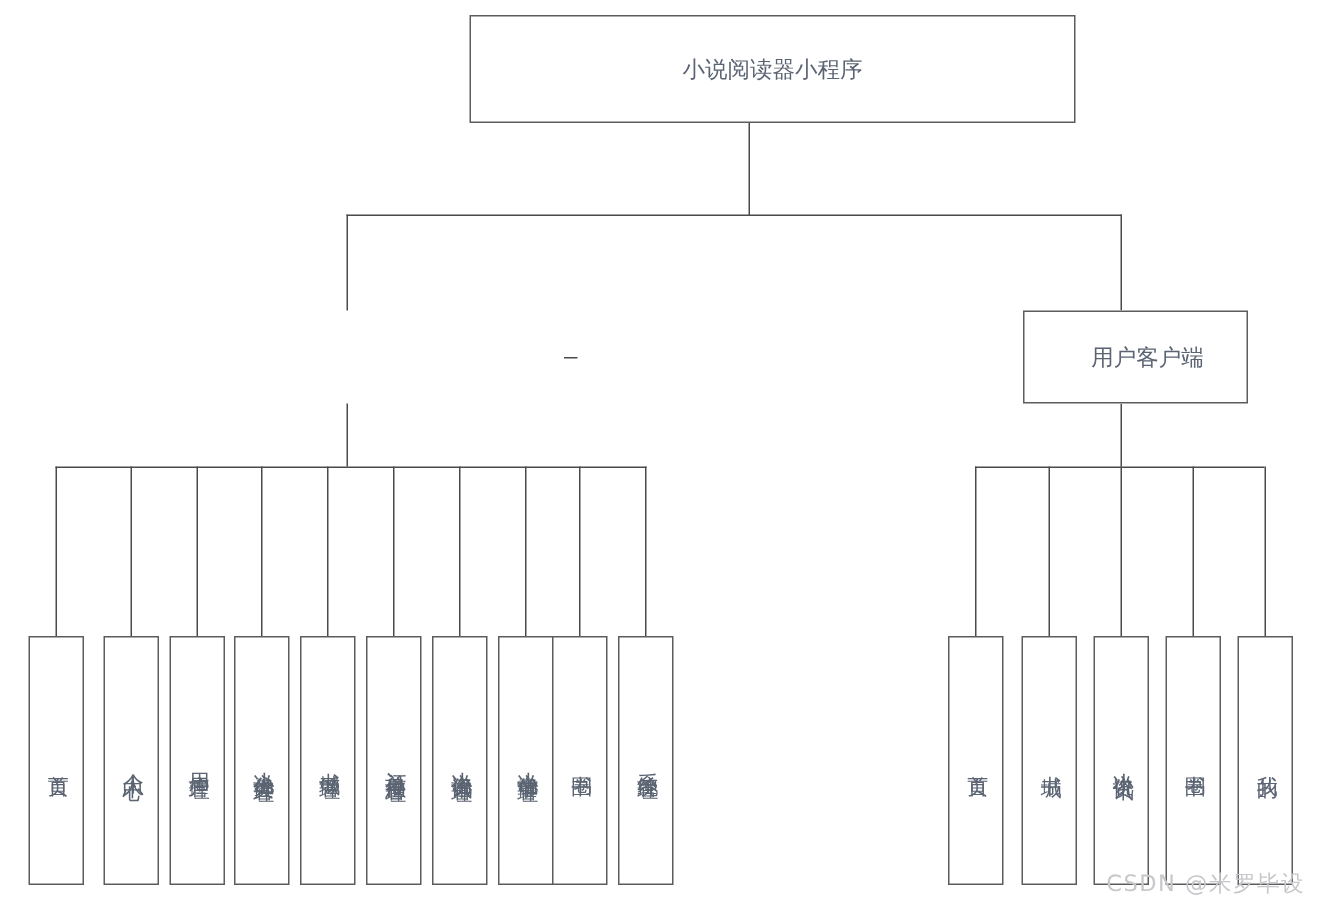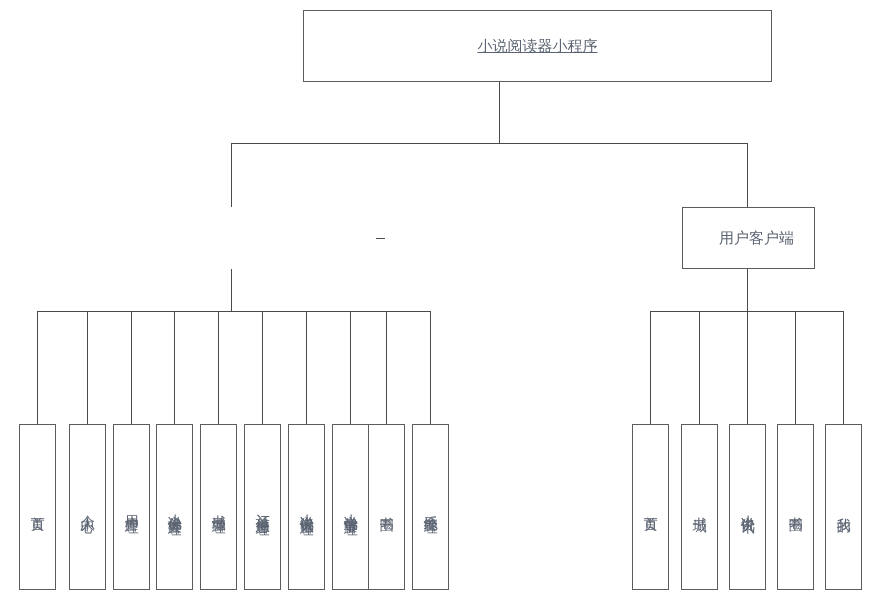--- a/index.html
+++ b/index.html
@@ -31,41 +31,40 @@
     text-align: center;
     z-index: 3;
   }
   .node .label {
     color: #5b6472;
     line-height: 1.12;
   }
 
   
   .node.root {
-    left: 303px;
+    left: 313px;
     top: 10px;
-    width: 469px;
+    width: 404px;
     height: 72px;
     font-size: 15px;
-    text-decoration: underline;
   }
   
   .node.branch {
     height: 62px;
     font-size: 15px;
   }
   .node.branch.admin {
     left: 97px;
     top: 207px;
     width: 279px;
   }
   .node.branch.client {
     left: 682px;
     top: 207px;
-    width: 133px;
+    width: 150px;
     padding-left: 16px;
   }
 
   
   .node.leaf {
     top: 424px;
     width: 37px;
     height: 166px;
     font-size: 14px;
   }
@@ -180,14 +179,15 @@
   <div class="node leaf" style="left:729px;">
     <span class="label">小说资讯</span>
   </div>
   <div class="node leaf" style="left:777px;">
     <span class="label">书圈</span>
   </div>
   <div class="node leaf" style="left:825px;">
     <span class="label">我的</span>
   </div>
 
+  <div class="watermark">CSDN @米罗毕设</div>
 
 </div>
 
 </body></html>

